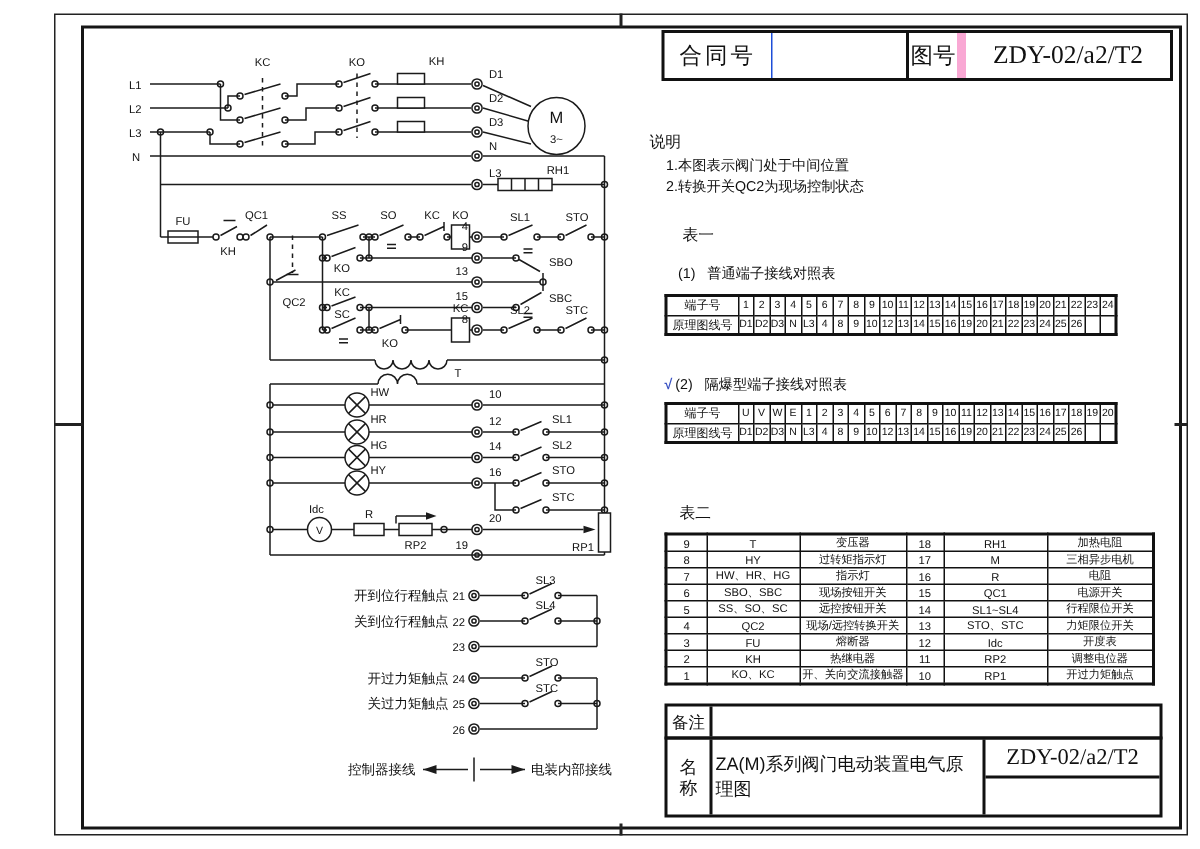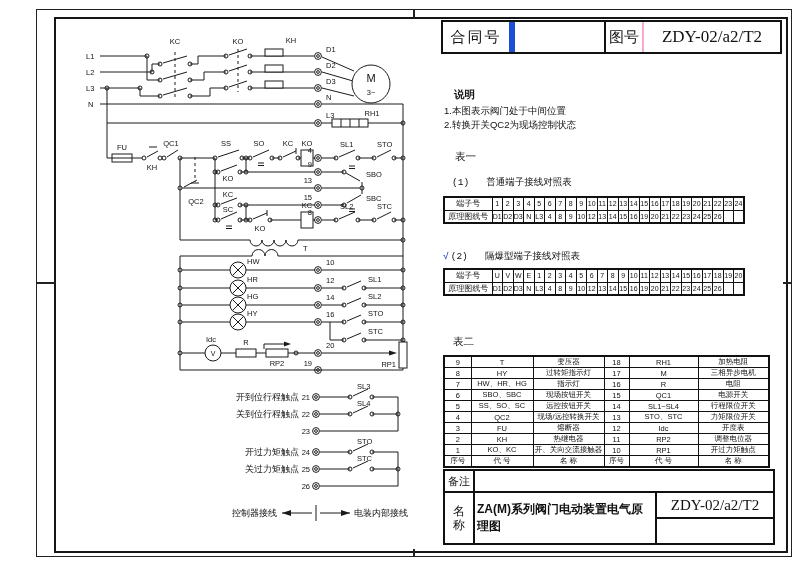--- a/index.html
+++ b/index.html
@@ -6,29 +6,29 @@
   *{box-sizing:border-box;}
   .sheet{position:relative;width:800px;height:566px;background:#fff;overflow:hidden;
          font-family:"Liberation Sans","DejaVu Sans",sans-serif;color:#111;}
   .abs{position:absolute;}
   .b-outer{left:36px;top:9px;width:756px;height:548px;border:1px solid #222;}
   .b-inner{left:54px;top:17px;width:734px;height:536px;border:2px solid #161616;}
   .tick{background:#222;}
   
   .tstrip{left:441px;top:20px;width:341px;height:34px;border:2px solid #111;display:flex;}
   .tstrip .c{display:flex;align-items:center;justify-content:center;height:100%;}
-  .c-contract{width:72px;border-right:6px solid #1d4ed8;font-size:15px;letter-spacing:2px;}
+  .c-contract{width:72px;border-right:1px solid #1d4ed8;font-size:15px;letter-spacing:2px;}
   .c-blank{flex:1;}
-  .c-dwglbl{width:40px;border-left:2px solid #111;border-right:2px solid #f9a8d4;font-size:15px;}
+  .c-dwglbl{width:40px;border-left:2px solid #111;border-right:6px solid #f9a8d4;font-size:15px;}
   .c-dwgno{width:136px;font-family:"Liberation Serif","DejaVu Serif",serif;font-size:17px;}
   
-  .notes-h{left:454px;top:88px;font-size:10.5px;font-weight:700;}
+  .notes-h{left:433px;top:88px;font-size:10.5px;font-weight:400;}
   .notes{left:444px;top:104px;font-size:9.5px;line-height:14px;}
   .sec-h{font-size:10.5px;}
-  .cap{font-size:9.5px;white-space:pre;font-family:Liberation Mono, monospace;}
+  .cap{font-size:9.5px;white-space:pre;}
   .chk{color:#3d55c4;font-weight:700;margin-right:2px;}
   
   table{border-collapse:collapse;position:absolute;}
   .t1{border:2px solid #111;}
   .t1 th,.t1 td{border:1px solid #111;padding:0;text-align:center;height:13px;
      font-weight:400;font-size:7px;}
   .t1 th{width:48px;font-size:8px;}
   .t1 td{width:10.5px;}
   
   .t2{border:2px solid #111;}
@@ -43,21 +43,21 @@
   
   .remark{left:443px;top:469px;width:332px;height:24px;border:2px solid #111;display:flex;}
   .remark .lbl{width:30px;border-right:2px solid #111;display:flex;align-items:center;
      justify-content:center;font-size:11px;}
   .remark .txt{flex:1;display:flex;align-items:center;justify-content:center;
      font-size:9.5px;letter-spacing:4px;}
   .nameblk{left:443px;top:491px;width:332px;height:54px;border:2px solid #111;display:flex;}
   .nameblk .lbl{width:30px;border-right:2px solid #111;display:flex;flex-direction:column;
      align-items:center;justify-content:center;font-size:12px;line-height:14px;}
   .nameblk .mid{flex:1;display:flex;align-items:center;justify-content:center;
-     font-size:12px;font-weight:700;border-right:2px solid #111;padding:0 2px;}
+     font-size:12px;font-weight:400;border-right:2px solid #111;padding:0 2px;}
   .nameblk .right{width:116px;display:flex;flex-direction:column;}
   .nameblk .dno{height:26px;border-bottom:2px solid #111;display:flex;align-items:center;
      justify-content:center;font-family:"Liberation Serif","DejaVu Serif",serif;font-size:15px;}
   .nameblk .co{flex:1;display:flex;flex-direction:column;align-items:center;
      justify-content:center;font-size:8.5px;line-height:10px;}
   
   #sch path,#sch circle,#sch rect{stroke:#1b1b1b;fill:none;stroke-width:1;}
   #sch .dash{stroke-dasharray:3,3;}
   #sch .fw{fill:#fff;}
   #sch .fb{fill:#1b1b1b;stroke:none;}
@@ -598,28 +598,20 @@
           <td>调整电位器</td>
         </tr>
     <tr>
           <td>1</td>
           <td>KO、KC</td>
           <td>开、关向交流接触器</td>
           <td>10</td>
           <td>RP1</td>
           <td>开过力矩触点</td>
         </tr>
-    <tr>
-          <td>序号</td>
-          <td>代  号</td>
-          <td>名  称</td>
-          <td>序号</td>
-          <td>代  号</td>
-          <td>名  称</td>
-        </tr>
   </tbody>
     </table>
 
   <div class="abs remark">
     <div class="lbl">备注</div>
   </div>
 
   <div class="abs nameblk">
     <div class="lbl">
       <span>名</span>

